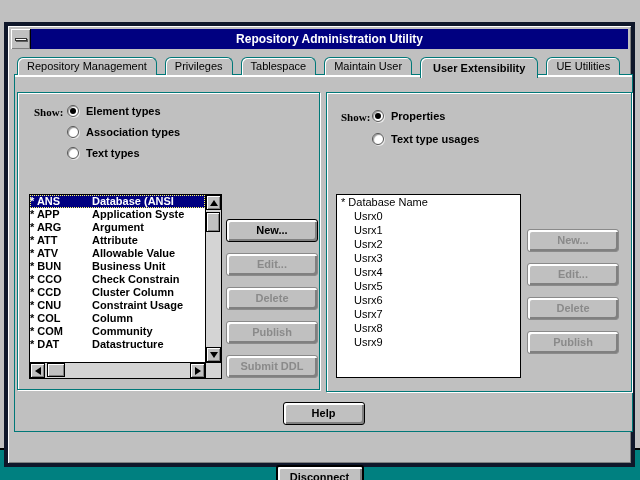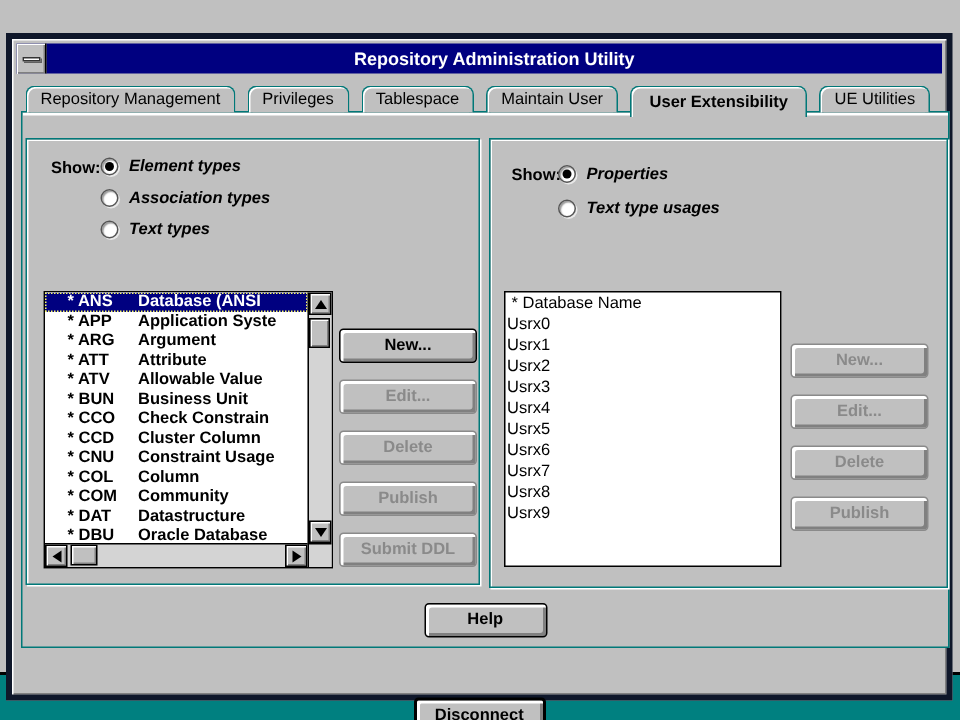--- a/index.html
+++ b/index.html
@@ -49,36 +49,36 @@
 
   
   .tab-panel { position:absolute; left:6px; top:48px; width:619px; height:358px;
     background:#c0c0c0; border:1px solid #007878; box-shadow:inset 0 2px 0 #fff; z-index:1; }
 
   .subpanel { position:absolute; background:#c0c0c0; border:1px solid #007878;
     box-shadow:1px 1px 0 #fff, inset 1px 1px 0 #fff; }
   .subpanel.left  { left:2px;  top:17px; width:303px; height:298px; }
   .subpanel.right { left:311px; top:17px; width:306px; height:300px; }
 
-  .show-label { position:absolute; font-weight:bold; font-size:11px; color:#000; }
-  .radio-group { position:absolute; display:flex; flex-direction:column;font-style:italic; }
+  .show-label { position:absolute; font-weight:bold; font-size:11px; color:#000;font-family:Liberation Serif, serif; }
+  .radio-group { position:absolute; display:flex; flex-direction:column; }
   .radio-row { display:flex; align-items:center; height:16px; cursor:default; }
   .radio { width:12px; height:12px; border-radius:50%; background:#fff; position:relative;
     border:1px solid #555; box-shadow:1px 1px 0 #e8e8e8, inset 1px 1px 1px #9a9a9a; }
   .radio-row.selected .radio::after { content:""; position:absolute; left:2px; top:2px; width:6px; height:6px;
     border-radius:50%; background:#000; }
   .radio-label { margin-left:7px; font-weight:bold; font-size:11px; color:#000; }
 
   
   .listbox { position:absolute; background:#fff; border:1px solid #000; }
   .lb-left { left:11px; top:101px; width:193px; height:185px;
     display:grid; grid-template-columns:1fr 16px; grid-template-rows:1fr 16px; }
   .lb-view { overflow:hidden; background:#fff; }
   .list-row { display:flex; height:13px; line-height:13px; font-weight:bold; font-size:11px; color:#000; white-space:pre; overflow:hidden; }
-  .list-row .code { width:62px; padding-left:15px; flex:none; }
+  .list-row .code { width:62px; padding-left:0; flex:none; }
   .list-row .name { flex:1; }
   .list-row.selected { background:#000080; color:#fff; outline:1px dotted #ffff66; outline-offset:-1px; }
 
   .sb-v { display:flex; flex-direction:column; border-left:1px solid #000; background:#d4d4d4; }
   .sb-h { display:flex; border-top:1px solid #000; background:#d4d4d4; }
   .sb-btn { width:15px; height:15px; flex:none; background:#c0c0c0; border:1px solid #000;
     display:flex; align-items:center; justify-content:center;
     box-shadow:inset 1px 1px 0 #fff, inset -1px -1px 0 #808080; }
   .sb-track { flex:1; position:relative; }
   .sb-thumb { position:absolute; background:#c0c0c0; border:1px solid #000;
@@ -87,21 +87,21 @@
   .sb-thumb.h { top:0; left:2px; width:18px; height:14px; }
   .lb-corner { background:#d4d4d4; border-left:1px solid #000; border-top:1px solid #000; }
   .tri2 { width:0; height:0; }
   .t-up    { border-left:4px solid transparent; border-right:4px solid transparent; border-bottom:6px solid #000; }
   .t-down  { border-left:4px solid transparent; border-right:4px solid transparent; border-top:6px solid #000; }
   .t-left  { border-top:4px solid transparent; border-bottom:4px solid transparent; border-right:6px solid #000; }
   .t-right { border-top:4px solid transparent; border-bottom:4px solid transparent; border-left:6px solid #000; }
 
   .lb-right { left:9px; top:101px; width:185px; height:184px; overflow:hidden; }
   .list-row2 { height:14px; line-height:14px; font-weight:normal; font-size:11px; color:#000; padding-left:4px; white-space:pre; }
-  .list-row2.indent { padding-left:1px; }
+  .list-row2.indent { padding-left:17px; }
 
   
   .btn { display:block; background:#c0c0c0; border:1px solid #000; border-radius:3px;
     font-family:"Liberation Sans", sans-serif; font-weight:bold; font-size:11px; color:#000; text-align:center;
     box-shadow:inset 1px 1px 0 #fff, inset 2px 2px 0 #fff, inset -1px -1px 0 #808080, inset -2px -2px 0 #808080;
     cursor:default; }
   .btn.disabled { color:#8a8a8a; border-color:#8a8a8a; }
   .btn-col { position:absolute; display:flex; flex-direction:column; gap:11px;justify-content:flex-end; }
   .btn-col .btn { width:92px; height:23px; line-height:21px; }
   .btn-col.mid   { left:208px; top:126px; }
@@ -250,24 +250,20 @@
               <div class="list-row">
                 <span class="code">* COM</span>
                 <span class="name">Community</span>
               </div>
 
               <div class="list-row">
                 <span class="code">* DAT</span>
                 <span class="name">Datastructure</span>
               </div>
 
-              <div class="list-row">
-                <span class="code">* DBU</span>
-                <span class="name">Oracle Database</span>
-              </div>
 
           </div>
           <div class="sb-v">
             <div class="sb-btn">
               <span class="tri2 t-up"></span>
             </div>
             <div class="sb-track">
               <div class="sb-thumb v"></div>
             </div>
             <div class="sb-btn">

